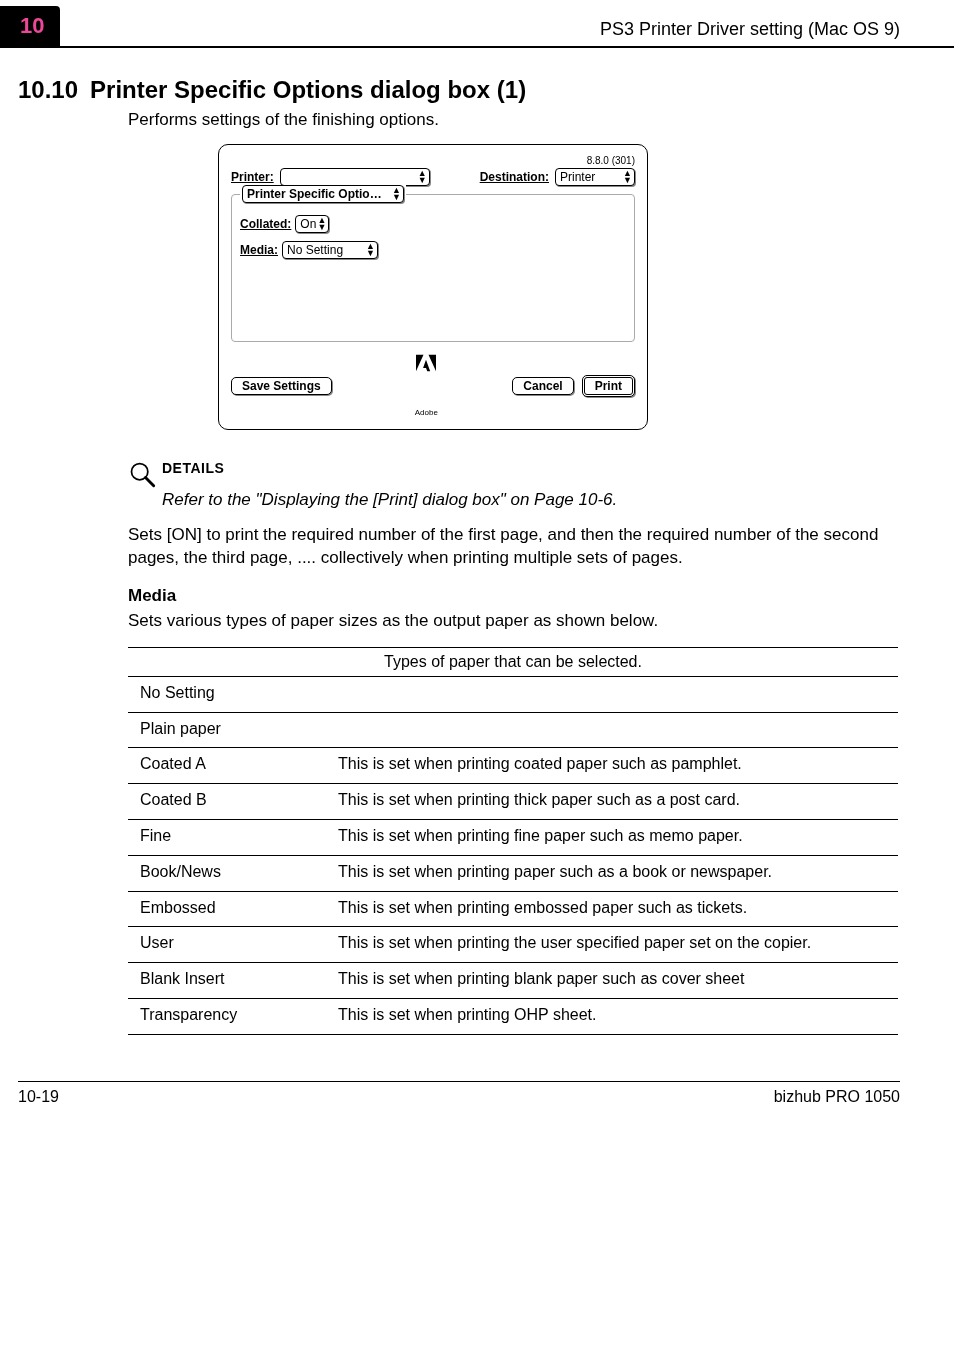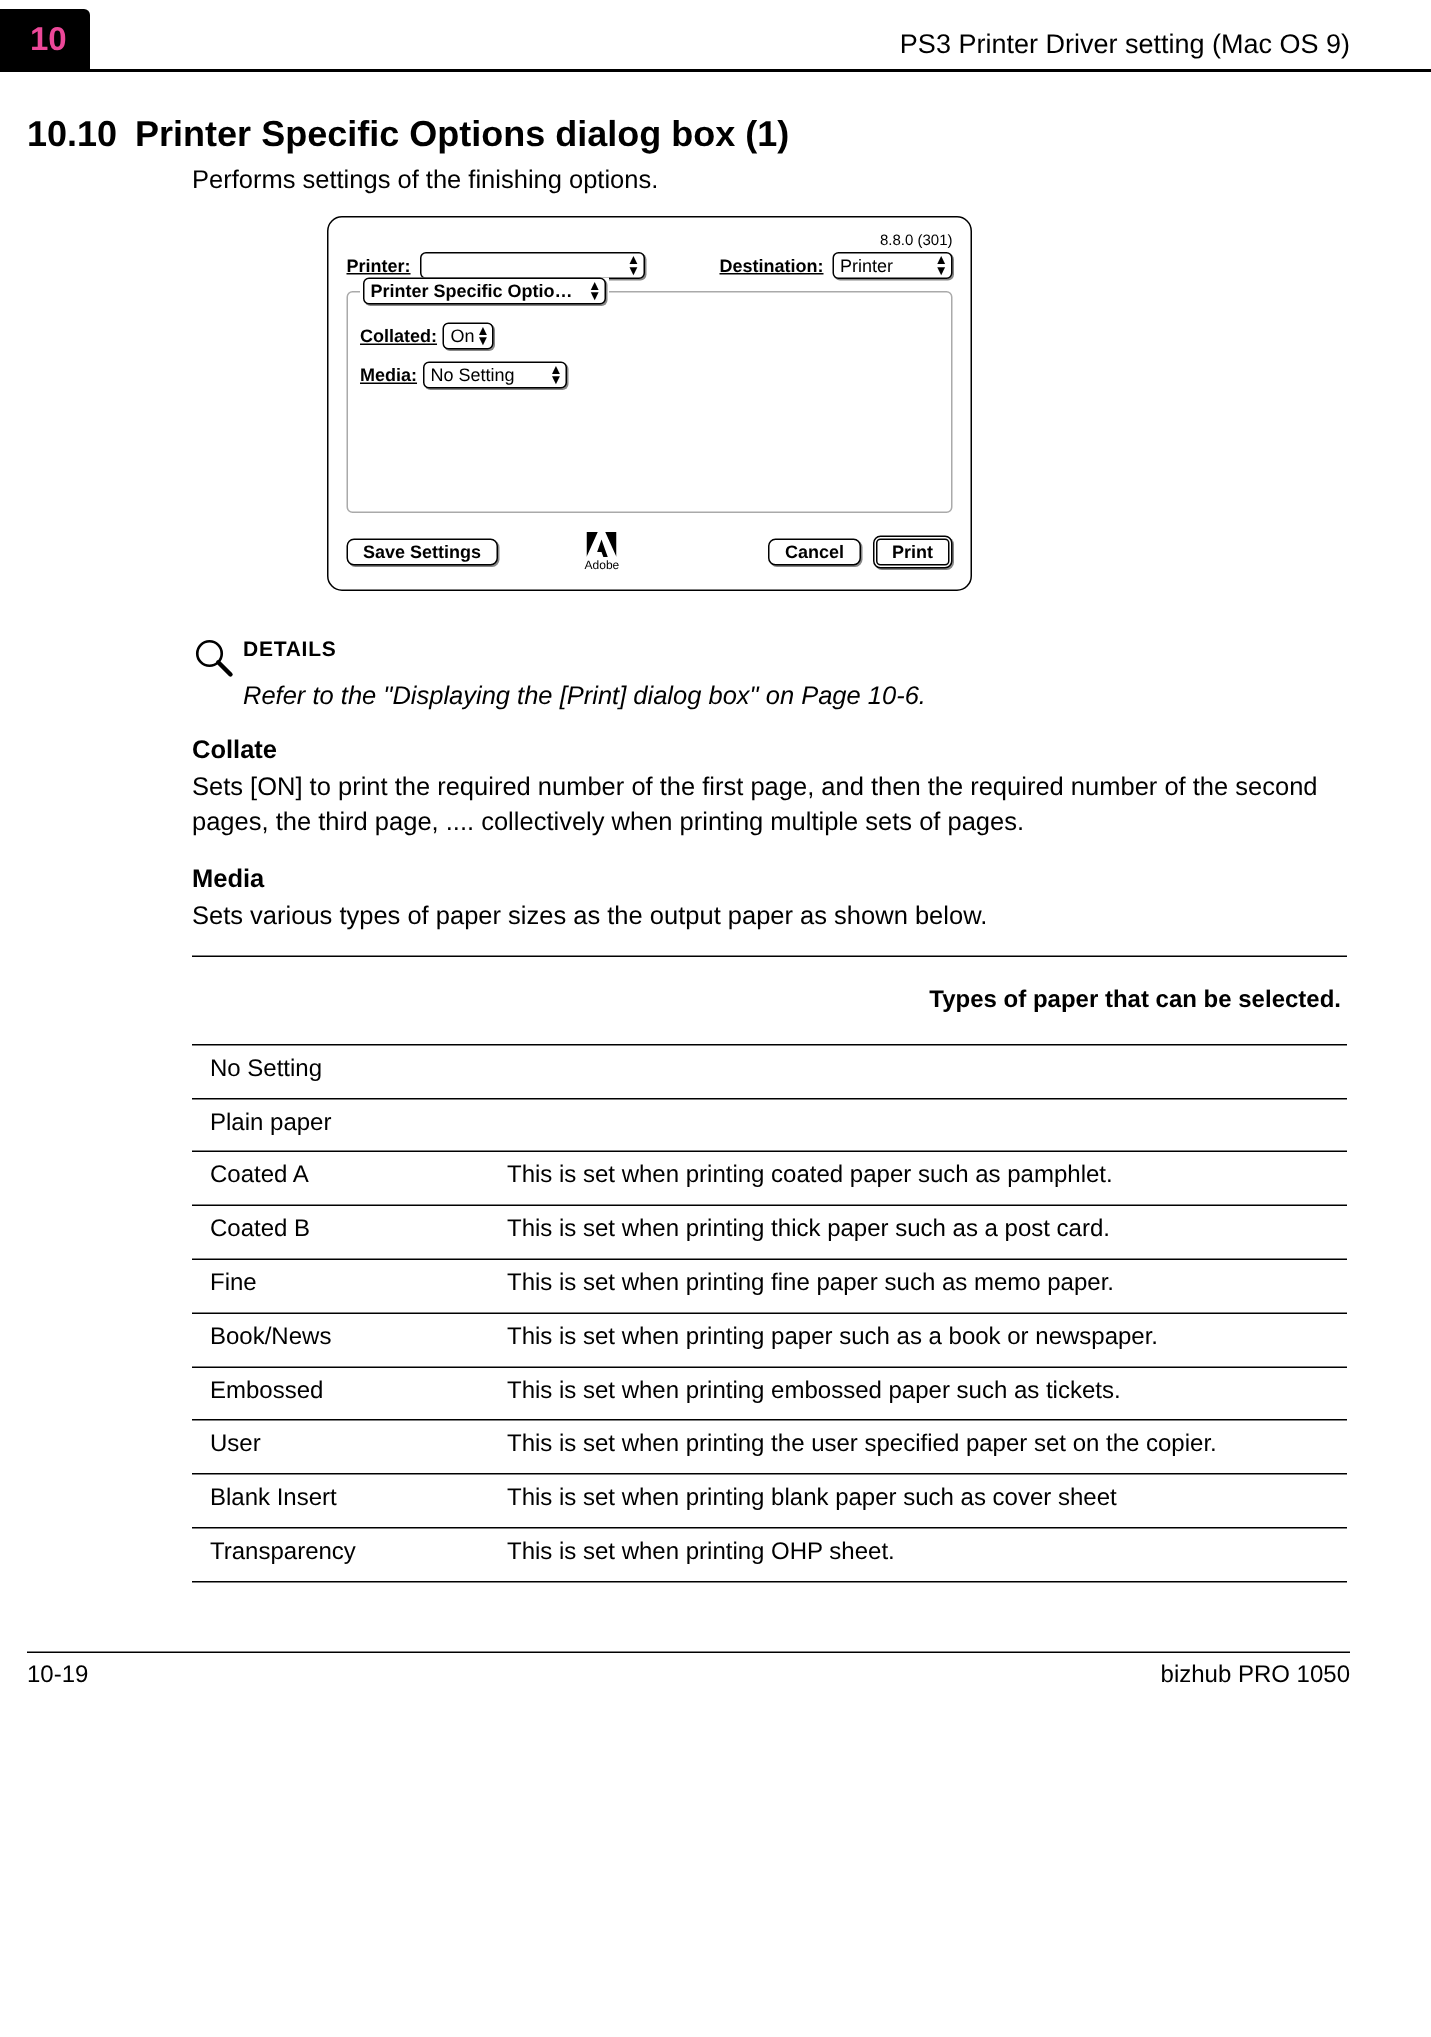--- a/index.html
+++ b/index.html
@@ -127,25 +127,26 @@
     padding: 1px 10px;
     box-shadow: 1px 1px 0 #888;
     font-weight: bold;
     font-size: 12px;
     background: #fff;
   }
   .dlg-btn.primary {
     border: 3px double #000;
   }
   .adobe-logo {
-    margin-left: 50px;
+    margin-left: 75px;
     display: flex;
     flex-direction: column;
     align-items: center;
     font-size: 8px;
+    gap: 36px;
   }
   .adobe-logo svg { width: 20px; height: 18px; }
   .dlg-bottom .spacer { flex: 1; }
   
   .details-block {
     margin: 30px 0 14px 110px;
   }
   .details-head {
     display: flex;
     align-items: flex-start;
@@ -173,23 +174,23 @@
     line-height: 1.35;
   }
   
   table.types {
     margin: 14px 0 0 110px;
     width: 770px;
     border-collapse: collapse;
     font-size: 16px;
   }
   table.types th {
-    text-align: right;
-    font-weight: bold;
-    padding: 20px 4px;
+    text-align: center;
+    font-weight: normal;
+    padding: 5px 4px;
     border-top: 1.5px solid #000;
     border-bottom: 1px solid #000;
   }
   table.types td {
     padding: 6px 0 8px 0;
     vertical-align: top;
     border-bottom: 1px solid #000;
     line-height: 1.3;
   }
   table.types td.c1 {
@@ -281,21 +282,20 @@
     <div class="details-head">
       <svg viewBox="0 0 48 48">
         <circle cx="20" cy="20" r="14" fill="none" stroke="#000" stroke-width="3"></circle>
         <line x1="30" y1="30" x2="44" y2="44" stroke="#000" stroke-width="5" stroke-linecap="round"></line>
       </svg>
       <span>DETAILS</span>
     </div>
     <div class="details-body">Refer to the "Displaying the [Print] dialog box" on Page 10-6.</div>
   </div>
 
-  <div class="sub-heading">Collate</div>
   <div class="body-text">Sets [ON] to print the required number of the first page, and then the required number of the second pages, the third page, .... collectively when printing multiple sets of pages.</div>
 
   <div class="sub-heading">Media</div>
   <div class="body-text">Sets various types of paper sizes as the output paper as shown below.</div>
 
   <table class="types">
     <thead>
       <tr>
           <th colspan="2">Types of paper that can be selected.</th>
         </tr>

